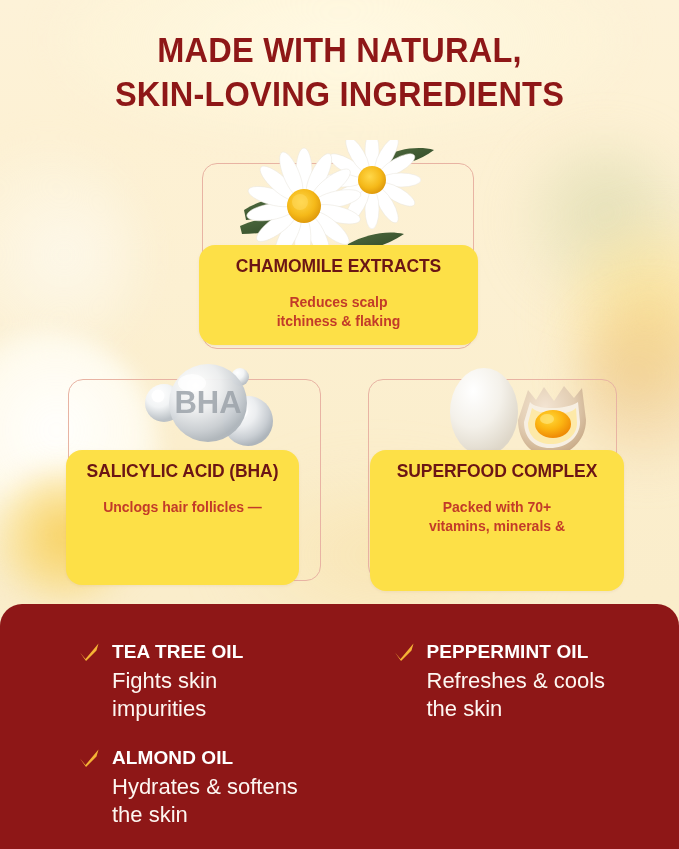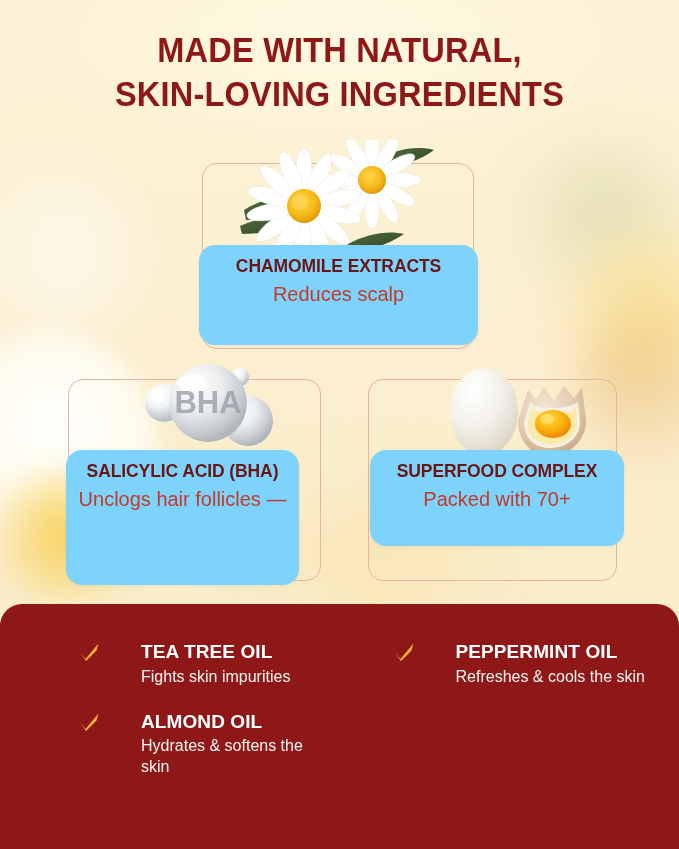--- a/index.html
+++ b/index.html
@@ -139,54 +139,55 @@
     border: 1.6px solid #e8b3a3;
     border-radius: 15px;
     background: transparent;
   }
   .card-art {
     position: absolute;
     pointer-events: none;
   }
   .card-panel {
     position: absolute;
-    background: #7dd3fc;
+    background: #fde047;
     border-radius: 16px;
     text-align: center;
     padding: 10px 8px 12px;
     box-shadow: 0 1px 3px rgba(150,110,90,0.10);
   }
   .card-title {
     color: #6b1515;
     font-weight: bold;
     font-size: 17.5px;
     line-height: 1.28;
     letter-spacing: -0.1px;
     white-space: nowrap;
   }
   .card-desc {
     color: #c23b29;
-    font-size: 20px;
+    font-size: 14px;
     line-height: 1.30;
-    margin-top: 4px;
+    margin-top: 16px;
+    font-weight: bold;
   }
 
   
   #card-chamomile { left: 202px; top: 163px; width: 272px; height: 186px; }
   #panel-chamomile { left: 199px; top: 245px; width: 279px; height: 100px; }
   #art-chamomile { left: 232px; top: 140px; width: 218px; height: 120px; }
 
   
   #card-salicylic { left: 68px; top: 379px; width: 253px; height: 202px; }
   #panel-salicylic { left: 66px; top: 450px; width: 233px; height: 135px; }
   #art-salicylic { left: 128px; top: 361px; width: 168px; height: 100px; }
 
   
   #card-superfood { left: 368px; top: 379px; width: 249px; height: 202px; }
-  #panel-superfood { left: 370px; top: 450px; width: 254px; height: 96px; }
+  #panel-superfood { left: 370px; top: 450px; width: 254px; height: 141px; }
   #art-superfood { left: 432px; top: 360px; width: 170px; height: 100px; }
 
   
   .benefits {
     position: absolute;
     left: 0; right: 0;
     top: 604px;
     bottom: 0;
     background: #8e1717;
     border-top-left-radius: 22px;
@@ -212,29 +213,27 @@
     line-height: 1;
   }
   .benefit-text { min-width: 0; }
   .benefit-title {
     color: #ffffff;
     font-weight: bold;
     font-size: 19px;
     line-height: 1.25;
     letter-spacing: 0.1px;
     white-space: nowrap;
-    margin-left: 29px;
   }
   .benefit-desc {
     color: #fdf6f1;
-    font-size: 16px;
+    font-size: 22px;
     line-height: 1.30;
     margin-top: 3px;
     max-width: 205px;
-    margin-left: 29px;
   }
 </style>
 </head>
 <body>
 
 <div class="bg-root">
   <div class="bg-blob blob-head-wash"></div>
   <div class="bg-blob blob-white-topleft"></div>
   <div class="bg-blob blob-green-right"></div>
   <div class="bg-blob blob-yellow-right"></div>
@@ -310,20 +309,21 @@
     </g>
     <circle cx="0" cy="0" r="17" fill="url(#disk1)"></circle>
     <circle cx="-4" cy="-4" r="8" fill="#ffd95c" opacity="0.55"></circle>
   </g>
 </svg>
 
 <div class="card-panel" id="panel-chamomile">
   <div class="card-title">CHAMOMILE EXTRACTS</div>
   <div class="card-desc">
     <div>Reduces scalp</div>
+    <div>itchiness &amp; flaking</div>
   </div>
 </div>
 
 <div class="card" id="card-salicylic"></div>
 
 <svg class="card-art" id="art-salicylic" viewBox="0 0 168 100">
   <defs>
     <radialGradient id="bub" cx="34%" cy="28%" r="72%">
       <stop offset="0%" stop-color="#ffffff"></stop>
       <stop offset="45%" stop-color="#eceef0"></stop>
@@ -386,20 +386,21 @@
            C105 84 96 76 96 63 Z" fill="#fde9a8"></path>
 
   <ellipse cx="121" cy="64" rx="18" ry="14" fill="url(#yolk)"></ellipse>
   <ellipse cx="115" cy="59" rx="7" ry="5" fill="#ffe478" opacity="0.7"></ellipse>
 </svg>
 
 <div class="card-panel" id="panel-superfood">
   <div class="card-title">SUPERFOOD COMPLEX</div>
   <div class="card-desc">
     <div>Packed with 70+</div>
+    <div>vitamins, minerals &amp;</div>
   </div>
 </div>
 
 <section class="benefits">
   <div class="benefit-grid">
 
     <div class="benefit">
       <span class="check">
         <svg width="22" height="22" viewBox="0 0 22 22">
           <path d="M2 10.5 L7.5 17 L20.5 1.5 L18.5 8.5 L8 19 Z" fill="#f5b335"></path>

